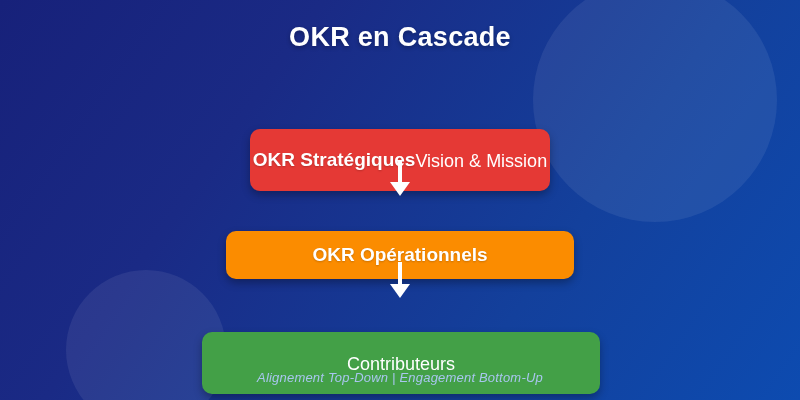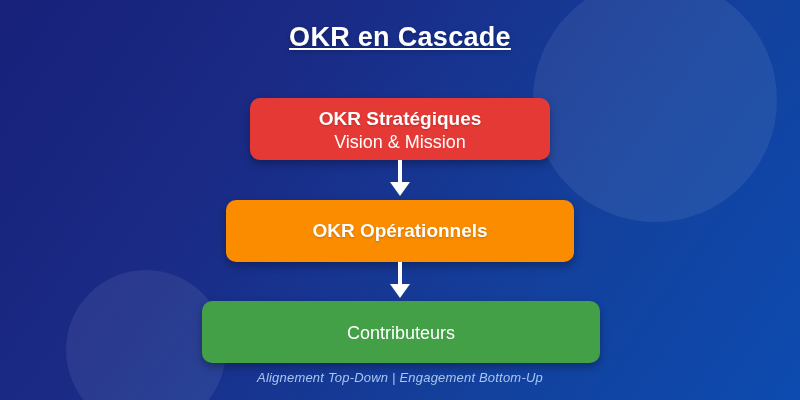--- a/index.html
+++ b/index.html
@@ -53,24 +53,25 @@
     font-size: 27px;
     font-weight: bold;
     letter-spacing: 0.3px;
     text-shadow: 0 2px 4px rgba(0,0,0,0.28);
   }
   .level-box {
     position: absolute;
     border-radius: 10px;
     box-shadow: 0 4px 9px rgba(0, 0, 0, 0.30);
     display: flex;
-    flex-direction: column;
+    flex-direction: row;
     align-items: center;
     justify-content: center;
     box-sizing: border-box;
+    margin-top: 31px;
   }
   .level-title {
     color: #ffffff;
     font-size: 19px;
     font-weight: bold;
     line-height: 24px;
     text-shadow: 0 1px 2px rgba(0,0,0,0.20);
   }
   .level-sub {
     color: #ffffff;
@@ -83,21 +84,21 @@
     left: 250px;
     top: 98px;
     width: 300px;
     height: 62px;
     background: #e53935;
   }
   #box-operational {
     left: 226px;
     top: 200px;
     width: 348px;
-    height: 62px;
+    height: 48px;
     background: #fb8c00;
   }
   #box-individual {
     left: 202px;
     top: 301px;
     width: 398px;
     height: 62px;
     background: #43a047;
   }
   .connector {
@@ -123,21 +124,21 @@
 </head>
 <body>
 
 <div id="infographic">
 
   <div class="deco-circle" id="circle-top-right"></div>
   <div class="deco-circle" id="circle-bottom-left"></div>
 
   <div class="content">
 
-    <div id="page-title" style="color: rgb(255, 255, 255); text-decoration: underline;">OKR en Cascade</div>
+    <div id="page-title" style="color: rgb(255, 255, 255);">OKR en Cascade</div>
 
     <div class="level-box" id="box-strategic" style="background: rgb(229, 57, 53);">
       <div class="level-title">OKR Stratégiques</div>
       <div class="level-sub">Vision &amp; Mission</div>
     </div>
 
     <div class="connector" id="connector-1">
       <svg width="32" height="40" viewBox="0 0 32 40" aria-hidden="true">
         <rect x="14" y="0" width="4" height="24" fill="#ffffff"></rect>
         <polygon points="6,22 26,22 16,36" fill="#ffffff"></polygon>

